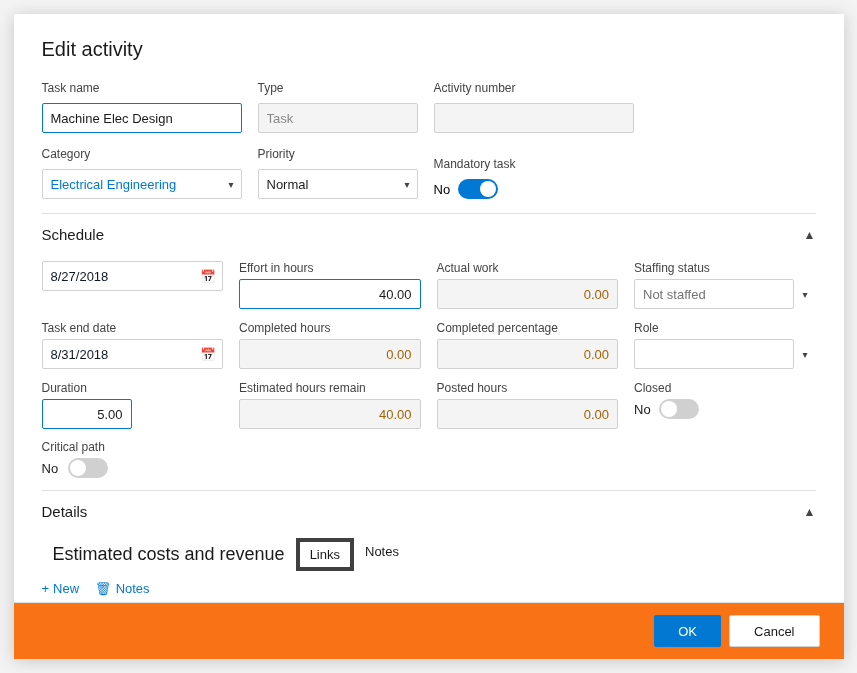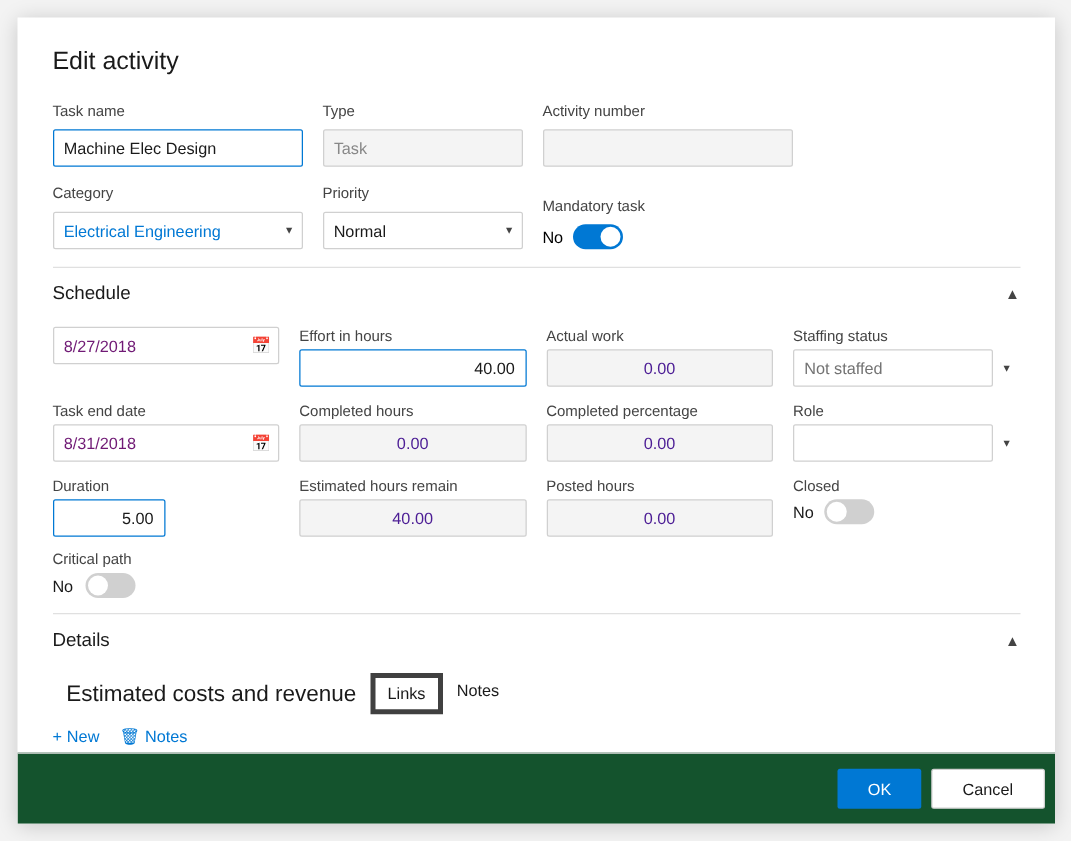--- a/index.html
+++ b/index.html
@@ -158,21 +158,21 @@
       position: relative;
     }
     .date-input-wrap input {
       width: 100%;
       border: 1px solid #d0d0d0;
       border-radius: 2px;
       padding: 5px 24px 5px 8px;
       font-size: 13px;
       height: 30px;
       background: #fff;
-      color: #701a75;
+      color: #0f172a;
       outline: none;
     }
     .date-input-wrap .cal-icon {
       position: absolute;
       right: 6px;
       top: 50%;
       transform: translateY(-50%);
       pointer-events: none;
       color: #555;
       font-size: 13px;
@@ -184,22 +184,21 @@
       font-size: 13px;
       height: 30px;
       text-align: right;
       background: #fff;
       color: #1a1a1a;
       width: 100%;
     }
     .num-input-gray {
       border: 1px solid #d0d0d0;
       background: #f4f4f4;
-      color: #4c1d95;
-      text-align: center;
+      color: #a16207;
     }
     .field-label {
       font-size: 12px;
       color: #444;
       margin-bottom: 4px;
     }
     .field-block {
       display: flex;
       flex-direction: column;
     }
@@ -232,23 +231,23 @@
       align-items: center;
       gap: 4px;
       color: #0078d4;
       font-size: 13px;
       cursor: pointer;
       background: none;
       border: none;
       padding: 0;
     }
     .modal-footer {
-      background: #14532d;
+      background: #f97316;
       border-top: 1px solid #e0e0e0;
-      padding: 12px 8px;
+      padding: 12px 24px;
       display: flex;
       justify-content: flex-end;
       gap: 8px;
     }
     .btn-ok {
       background: #0078d4;
       color: #fff;
       border: none;
       border-radius: 2px;
       padding: 6px 24px;

